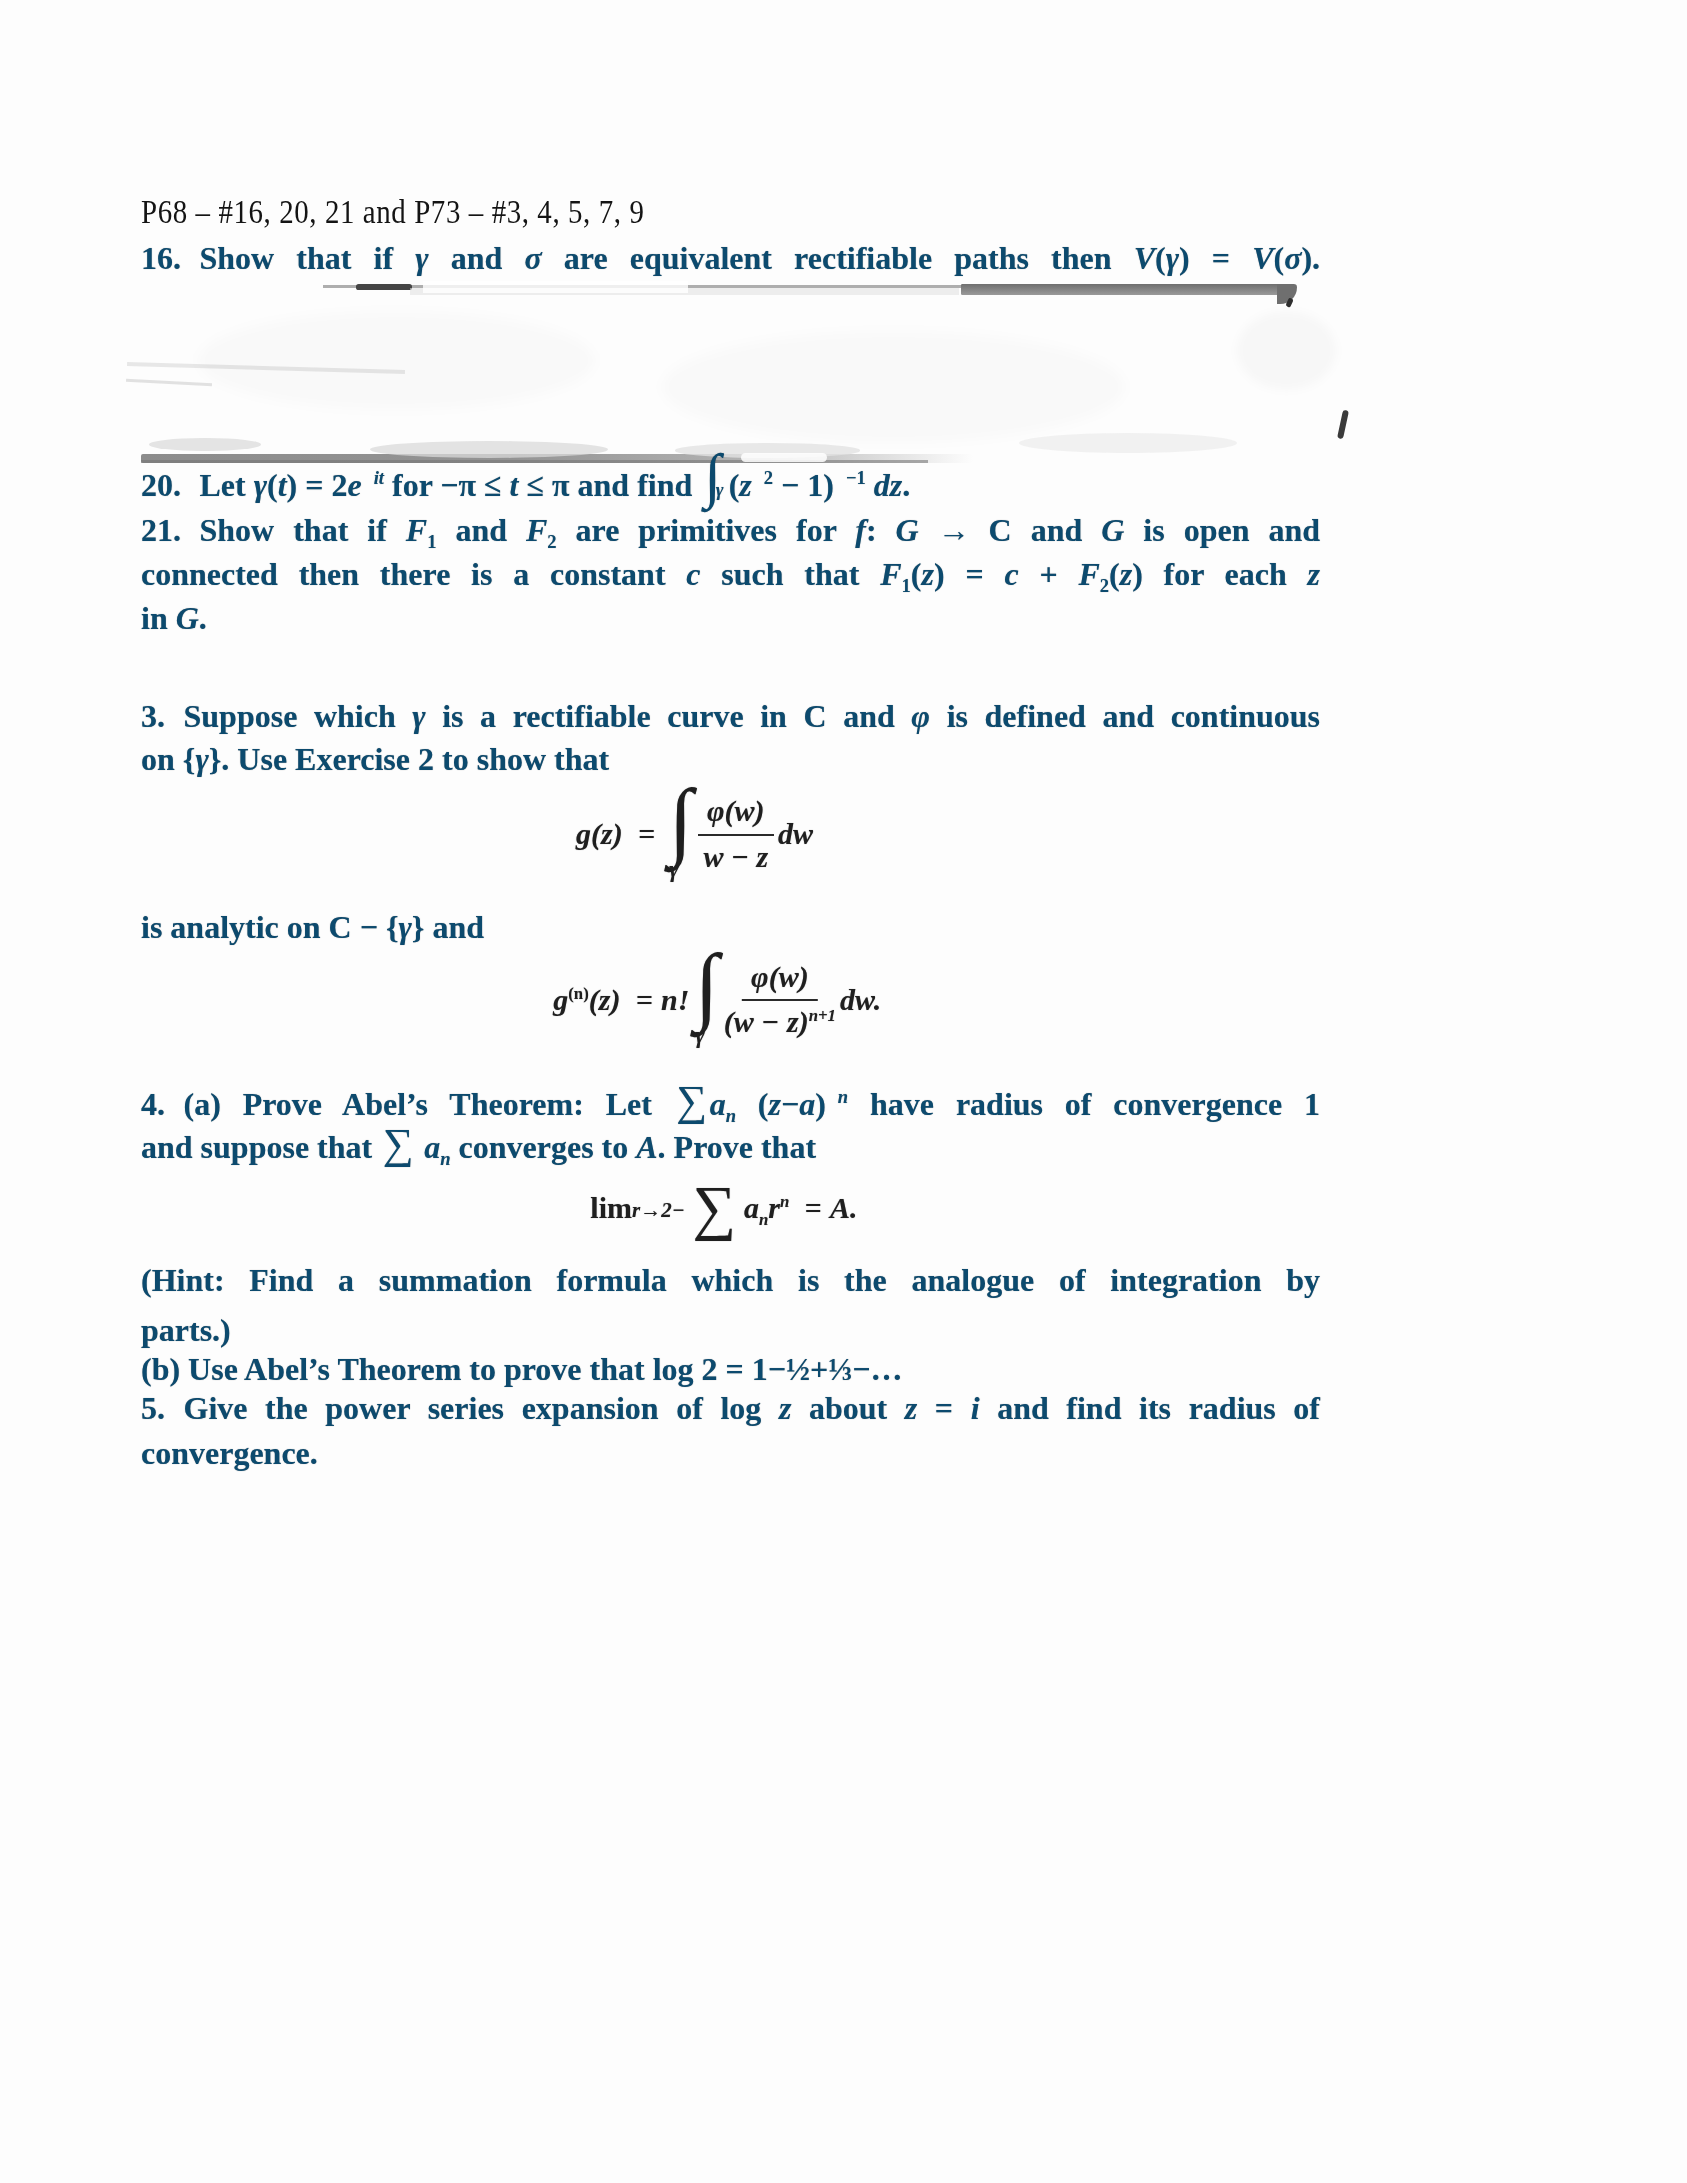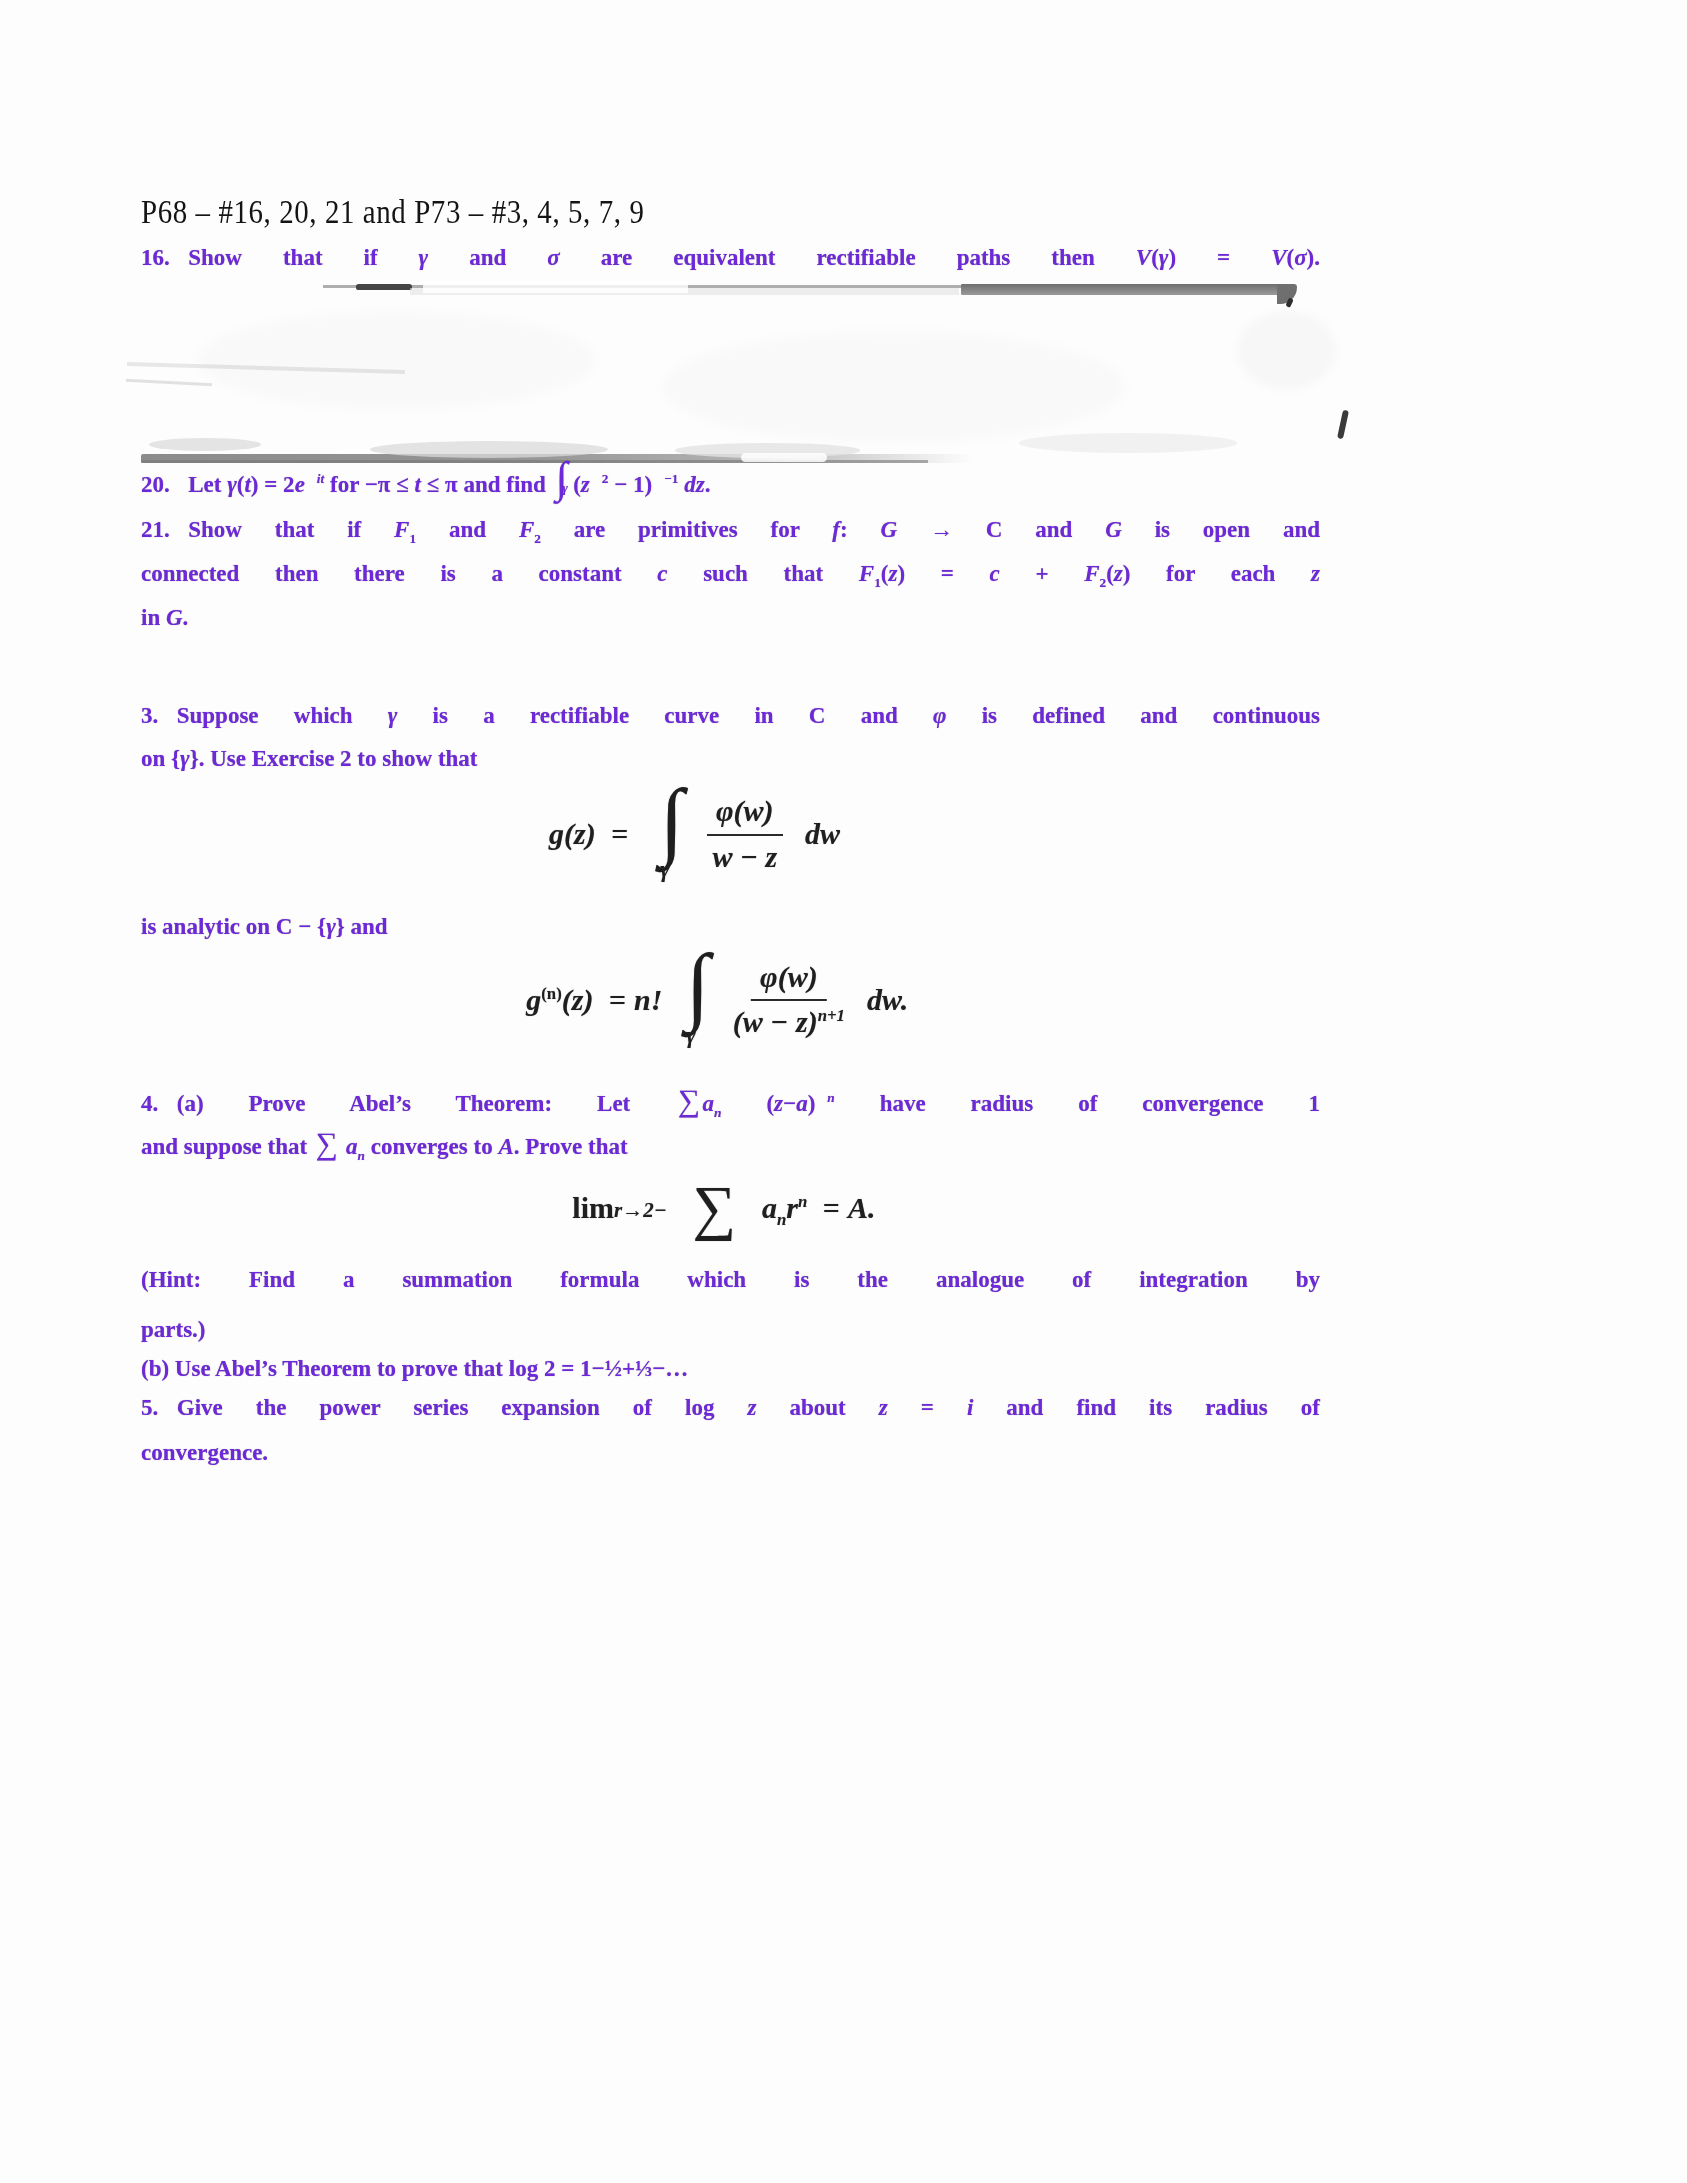--- a/index.html
+++ b/index.html
@@ -6,37 +6,37 @@
   .page{
     position:relative;width:1687px;height:2183px;background:#fdfdfd;overflow:hidden;
     font-family:"Liberation Serif","DejaVu Serif",serif;color:#1f1f1f;
   }
   
   .hline{
     position:absolute;left:141px;top:193px;font-size:34px;font-weight:500;color:#141414;
     letter-spacing:0.7px;transform:scaleX(.85);transform-origin:left center;white-space:nowrap;
   }
   .line{
-    position:absolute;left:141px;width:1179px;font-size:23px;line-height:38px;
-    font-weight:700;color:#6d28d9;text-shadow:0 0 1px rgba(30,30,30,.45);
+    position:absolute;left:141px;width:1179px;font-size:32px;line-height:38px;
+    font-weight:700;color:#0c4a6e;text-shadow:0 0 1px rgba(30,30,30,.45);
   }
   .j{text-align:justify;text-align-last:justify;}
   .it{font-style:italic;}
   .bb{font-weight:900;}
   .pnum{padding-right:18.5px;}
   sup,sub{line-height:0;}
   .line sup{font-size:58%;margin-left:12px;}
   .line sub{font-size:58%;}
   .bsum{font-size:135%;font-weight:400;vertical-align:-12%;padding:0 2.6px;line-height:0;}
   .bint{font-size:190%;font-weight:400;vertical-align:-24%;line-height:0;padding-left:4px;}
   .isub{font-size:52%;vertical-align:-65%;margin-left:-5.3px;margin-right:5.3px;}
   
   .formula{
     position:absolute;left:141px;width:1179px;display:flex;justify-content:center;align-items:center;
-    gap:22px;font-size:30px;font-weight:700;color:#1f1f1f;text-shadow:0 0 1px rgba(30,30,30,.45);
+    gap:4px;font-size:30px;font-weight:700;color:#1f1f1f;text-shadow:0 0 1px rgba(30,30,30,.45);
   }
   .formula sup{font-size:56%;line-height:0;}
   .formula sub{font-size:56%;line-height:0;}
   .mrow{white-space:nowrap;}
   .meq{padding:0 8px;}
   .intwrap{display:flex;flex-direction:column;align-items:center;margin:0 1.3px;}
   .bigint{font-size:87px;line-height:.8;font-weight:400;}
   .intsub{font-size:22.5px;margin-top:2.6px;transform:translateX(-6.6px);}
   .frac{display:inline-flex;flex-direction:column;align-items:center;vertical-align:middle;}
   .fnum{border-bottom:2.6px solid #2b2b2b;padding:0 9.3px 5.3px;font-style:italic;}

